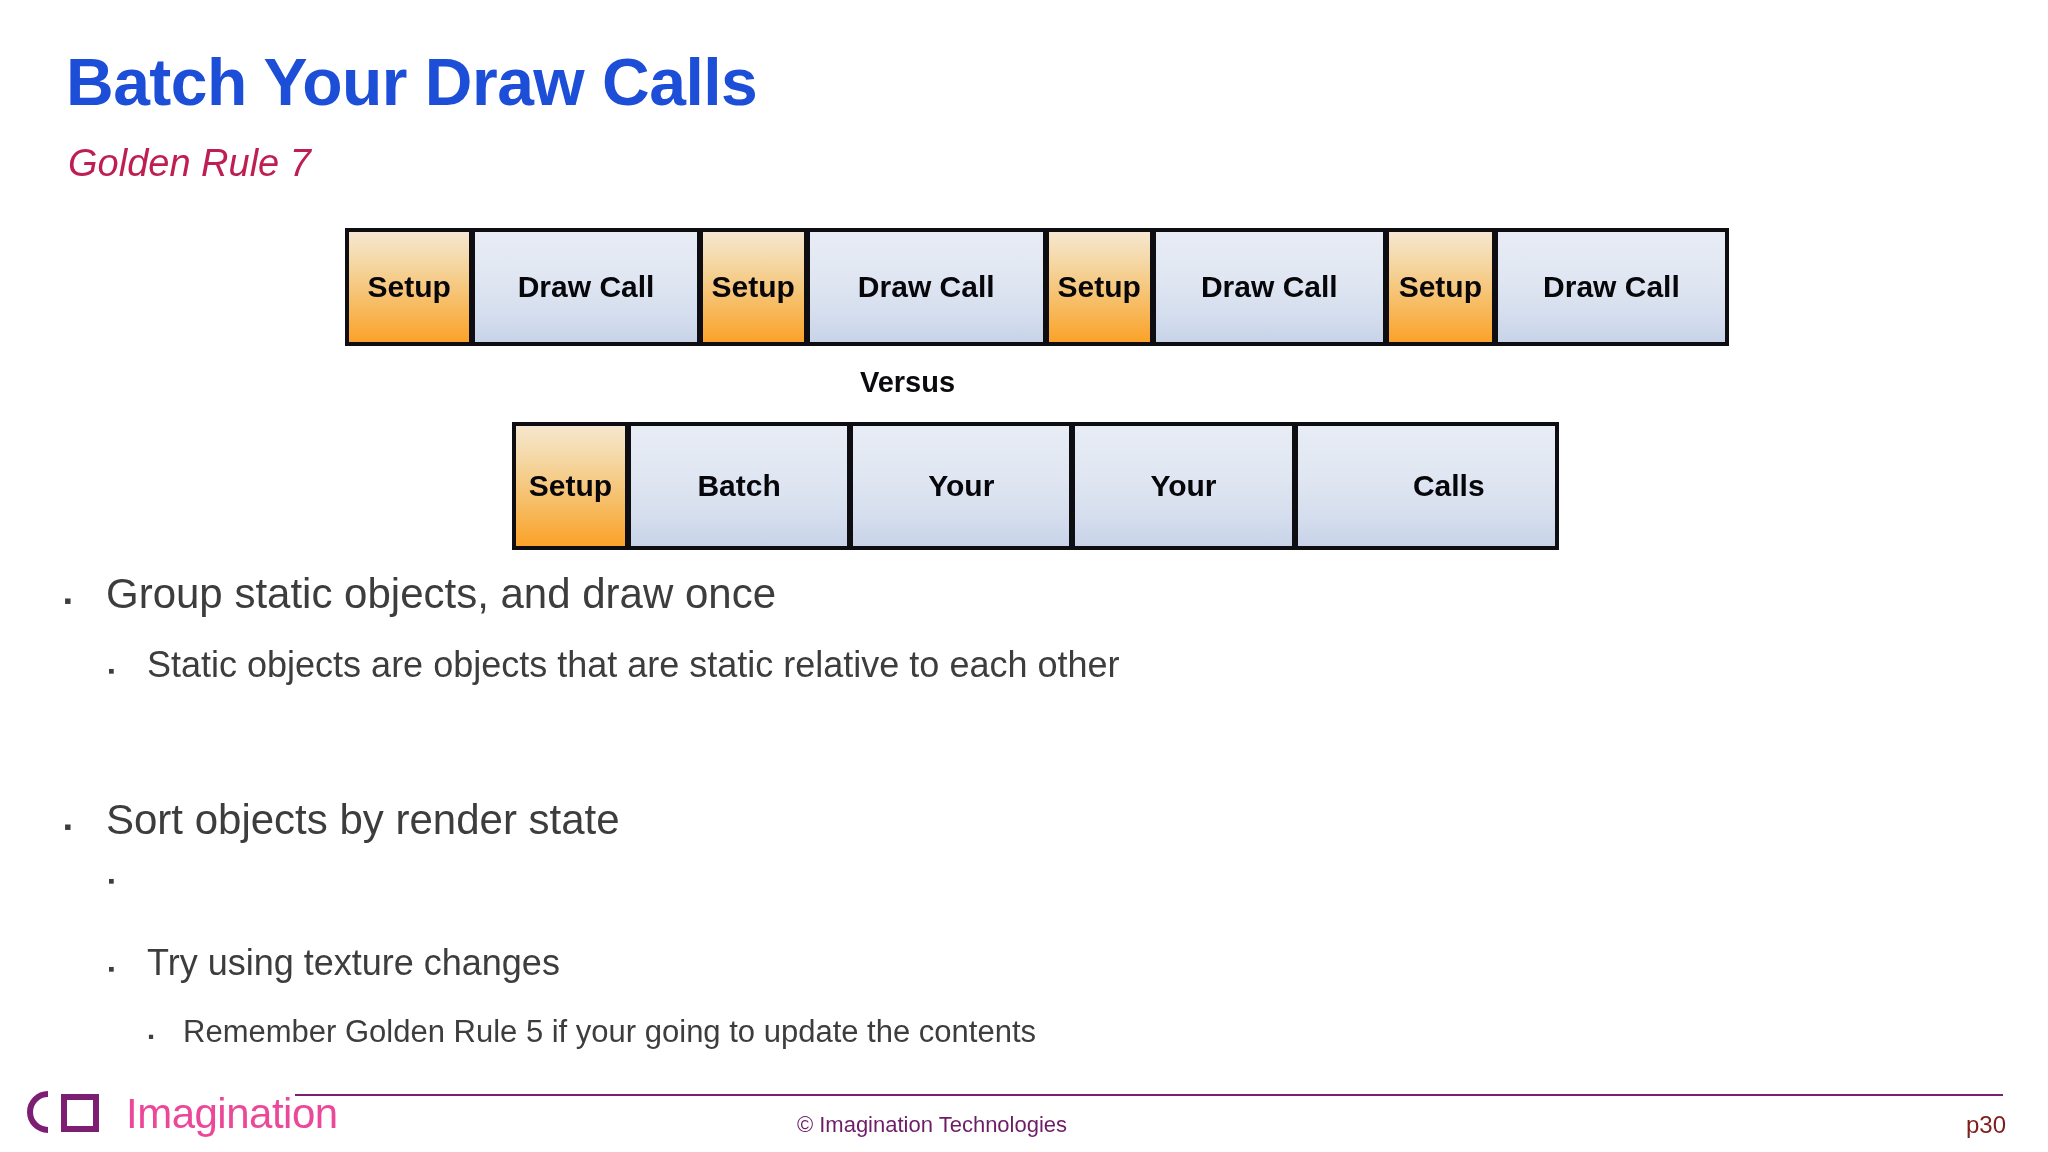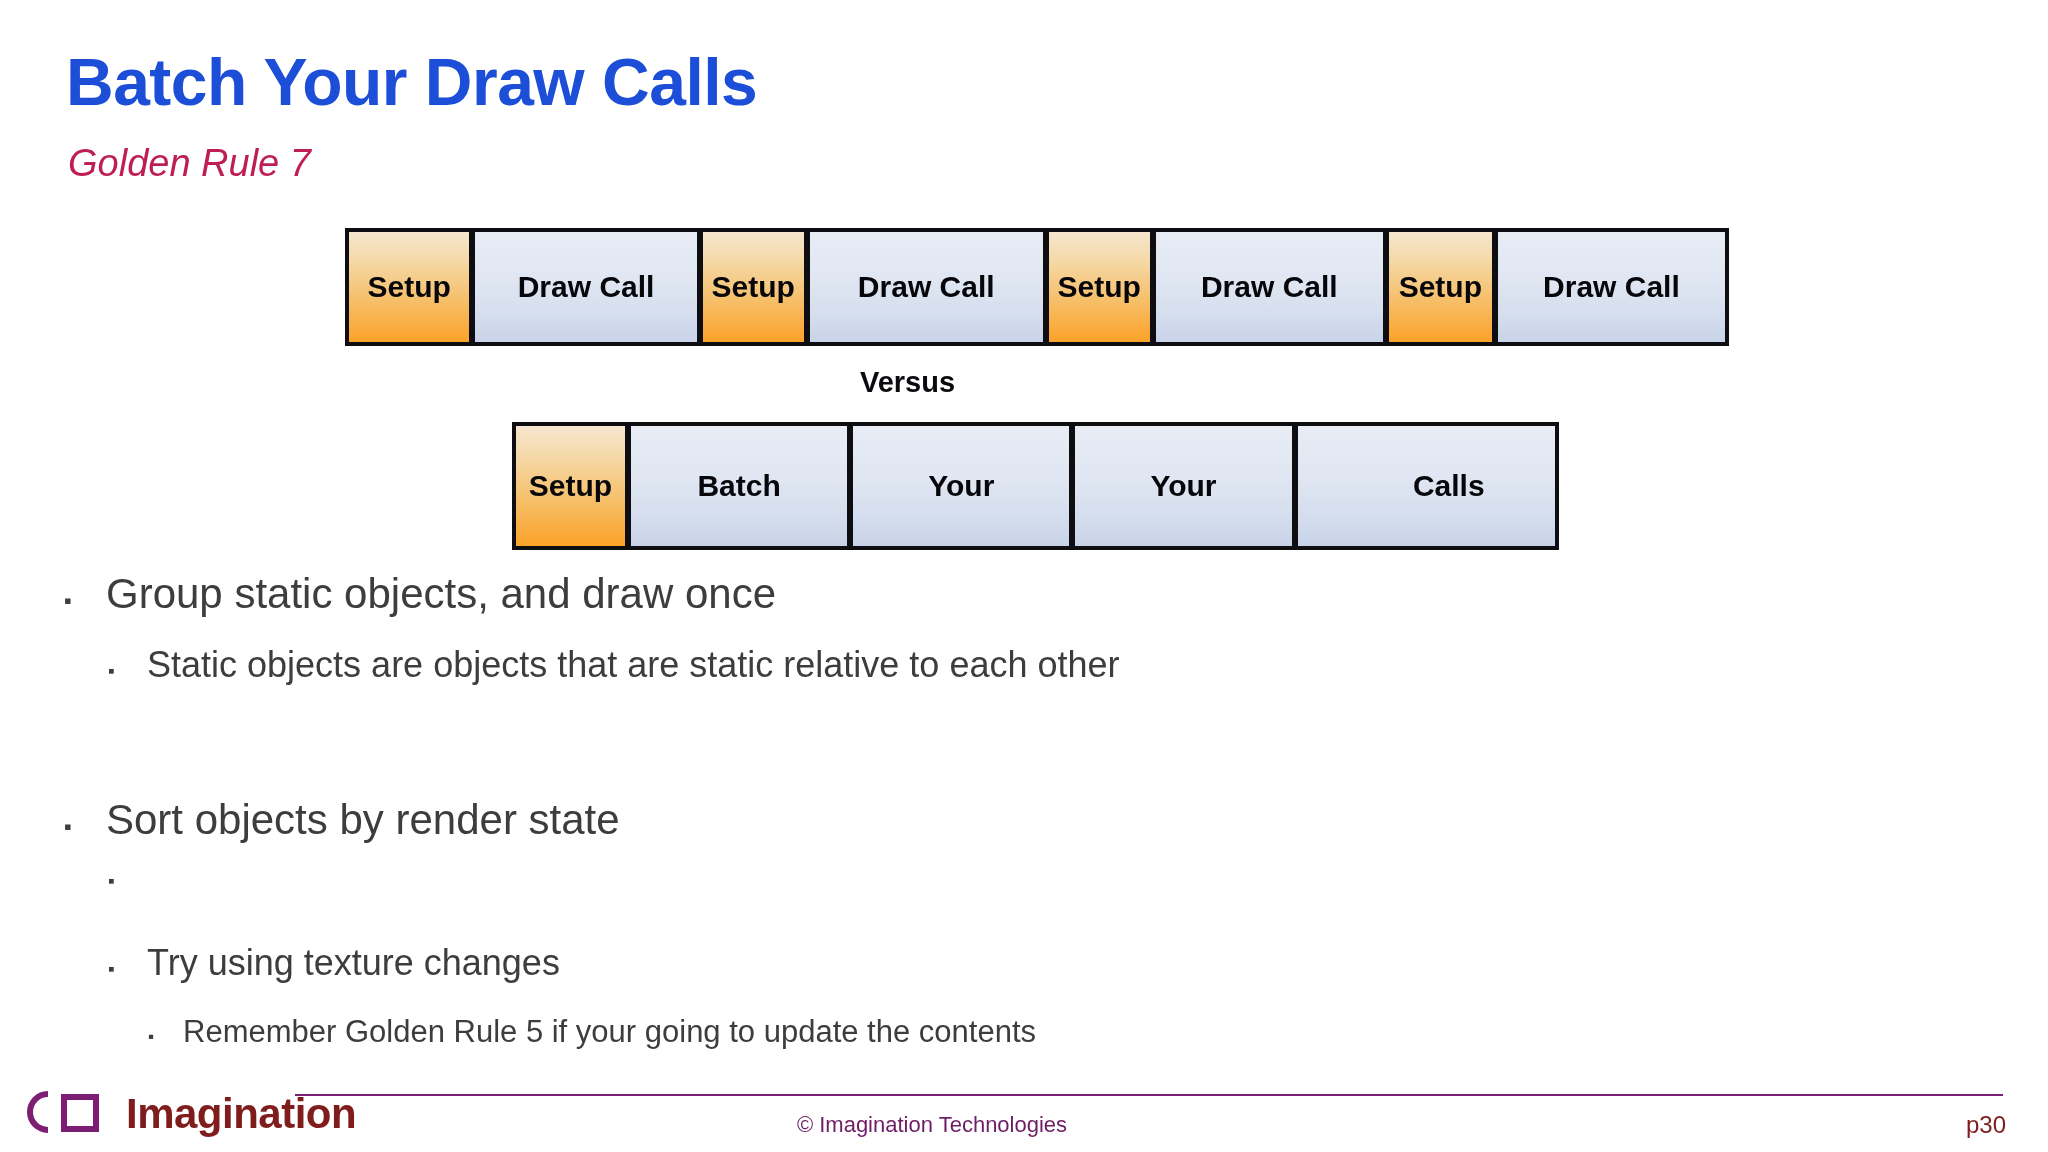--- a/index.html
+++ b/index.html
@@ -176,24 +176,24 @@
     position: absolute;
     left: 18px;
     top: 1085px;
     display: flex;
     align-items: center;
     height: 58px;
   }
   .logo-mark { flex: 0 0 auto; }
   .logo-word {
     font-size: 42px;
-    color: #7f1d1d;
+    color: #ec4899;
     letter-spacing: -0.5px;
     margin-left: 8px;
-    font-weight: bold;
+    font-weight: normal;
   }
 </style>
 </head>
 <body>
 
 <div class="title">Batch Your Draw Calls</div>
 <div class="subtitle">Golden Rule 7</div>
 
 <div class="diagram">
 

